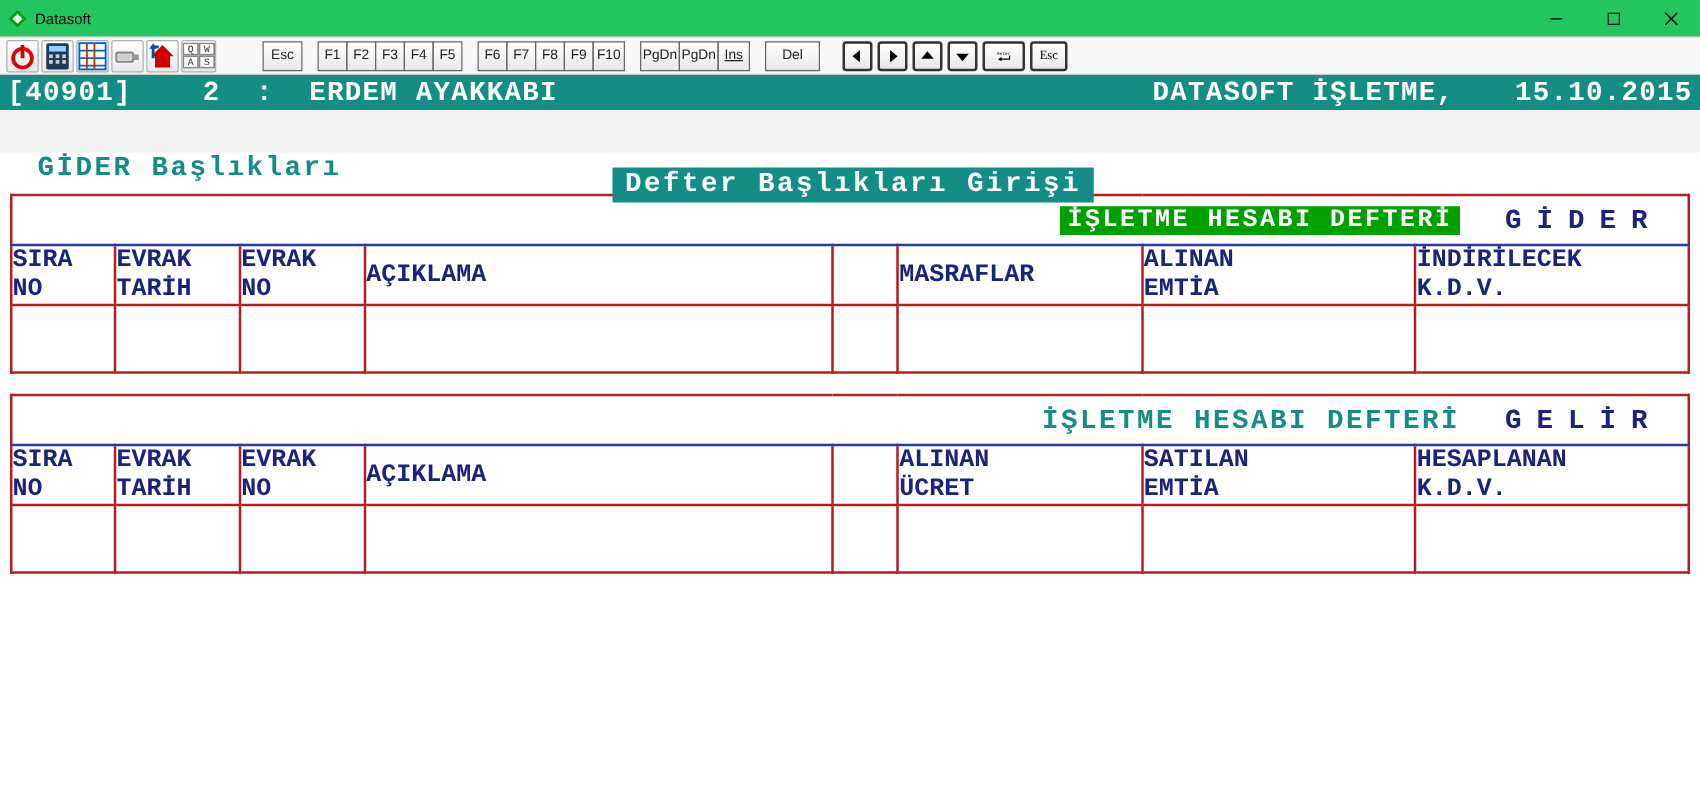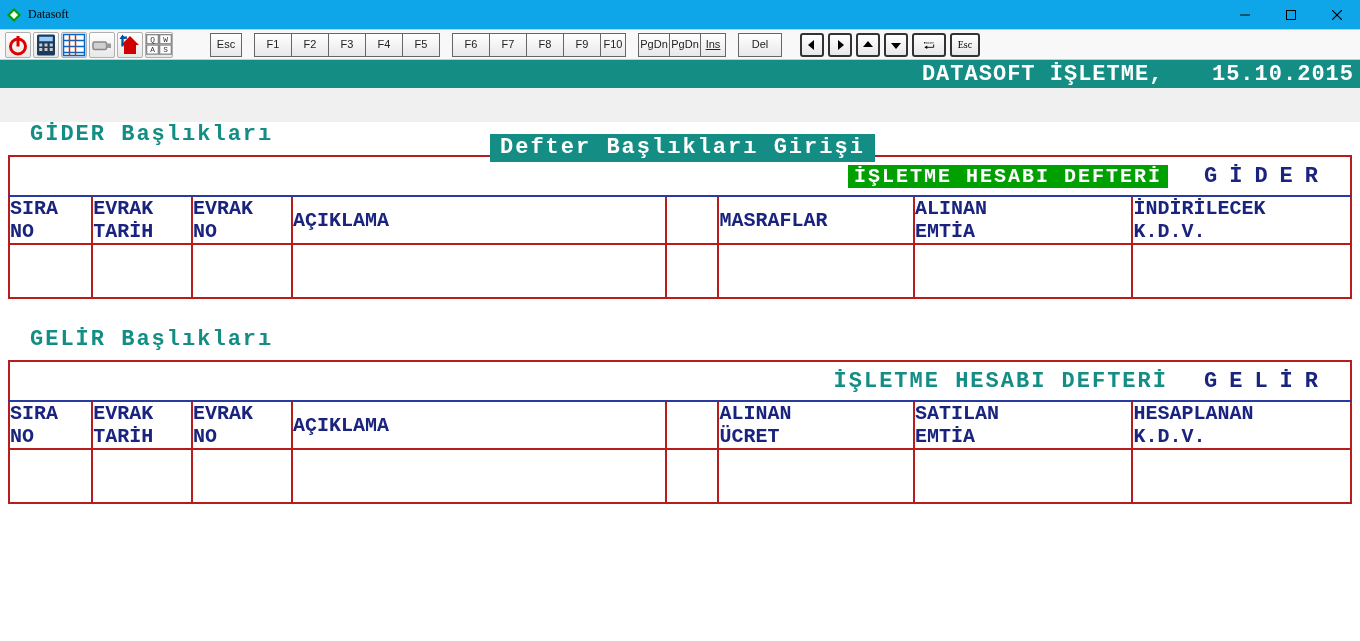--- a/index.html
+++ b/index.html
@@ -6,34 +6,34 @@
     --teal:#148d84;
     --teal-dark:#0f8a82;
     --blue-text:#1a237e;
     --green-hl:#00a000;
     --border:#1a2a9e;
     --tb-border:#888;
   }
   *{box-sizing:border-box;}
   html,body{margin:0;padding:0;width:1360px;height:641px;font-family:"Courier New",monospace;background:#f0f0f0;overflow:hidden;}
   
-  .titlebar{height:30px;background:#0ea5e9;display:flex;align-items:center;border-bottom:1px solid #ccc;font-family:Liberation Serif, serif;}
+  .titlebar{height:30px;background:#22c55e;display:flex;align-items:center;border-bottom:1px solid #ccc;font-family:Liberation Sans, sans-serif;}
   .titlebar-icon{width:16px;height:16px;margin:0 6px;display:inline-flex;align-items:center;justify-content:center;}
   .titlebar-icon svg{width:16px;height:16px;}
   .titlebar-title{font-size:12px;color:#000;}
   .win-controls{margin-left:auto;display:flex;height:100%;}
   .win-btn{width:46px;height:100%;display:flex;align-items:center;justify-content:center;cursor:pointer;}
   .win-btn svg{width:10px;height:10px;}
   
   .toolbar{height:30px;background:#f8f8f8;border-bottom:1px solid #ccc;display:flex;align-items:center;padding:0 4px;gap:0;}
   .tb-btn{width:26px;height:26px;border:1px solid #b0b0b0;background:linear-gradient(#fff,#e8e8e8);margin:0 1px;display:flex;align-items:center;justify-content:center;cursor:pointer;border-radius:2px;}
   .tb-gap{width:30px;}
   .key-btn{height:24px;border:1px solid #666;background:linear-gradient(#fff,#e8e8e8);font:11px/1 "Tahoma",sans-serif;color:#222;display:flex;align-items:center;justify-content:center;cursor:pointer;padding:0 2px;}
   .key-btn-wide{width:32px;}
-  .key-btn-xs{width:38px;}
+  .key-btn-xs{width:24px;}
   .key-group{display:flex;margin:0 6px;}
   .key-group .key-btn{margin-left:-1px;}
   .key-group .key-btn:first-child{margin-left:0;}
   .nav-btn{width:24px;height:24px;border:2px solid #333;border-radius:3px;background:linear-gradient(#fff,#e8e8e8);margin:0 2px;display:flex;align-items:center;justify-content:center;cursor:pointer;}
   .nav-btn svg{width:14px;height:14px;}
   
   .ribbon{height:28px;background:var(--teal);color:#fff;display:flex;align-items:center;font-family:"Courier New",monospace;font-weight:bold;font-size:22px;padding:0 6px;letter-spacing:1px;}
   .ribbon .left{flex:0 0 auto;}
   .ribbon .spacer{flex:1;}
   .ribbon .right{flex:0 0 auto;margin-right:6px;}
@@ -197,20 +197,26 @@
     <svg viewBox="0 0 24 16">
         <text x="12" y="6" font-size="6" text-anchor="middle" fill="#000">Enter</text>
         <polyline points="20,7 20,12 8,12" fill="none" stroke="#000" stroke-width="1.5"></polyline>
         <polygon points="4,12 9,9 9,15" fill="#000"></polygon>
       </svg>
   </div>
   <div class="nav-btn" style="width:30px;font:10px Tahoma;">Esc</div>
 </div>
 
 <div class="ribbon">
+  <span class="left">
+    <span>[40901]</span>
+    &nbsp;&nbsp;&nbsp;<span>2</span>
+    &nbsp;<span>:</span>
+    &nbsp;<span>ERDEM AYAKKABI</span>
+  </span>
   <span class="spacer"></span>
   <span class="right">DATASOFT İŞLETME,</span>
   &nbsp;&nbsp;&nbsp;
   <span class="date">15.10.2015</span>
 </div>
 
 <div class="page">
 
   <div class="banner">Defter Başlıkları Girişi</div>
 
@@ -260,21 +266,20 @@
       <td></td>
       <td></td>
       <td></td>
       <td></td>
       <td></td>
       <td></td>
     </tr>
   </tbody>
     </table>
 
-  <div class="section-label">GELİR Başlıkları</div>
 
   <table class="ledger">
     <colgroup>
       <col class="c-sira">
         <col class="c-etar">
         <col class="c-eno">
         <col class="c-acik">
         <col class="c-b1">
         <col class="c-m1">
         <col class="c-m2">

